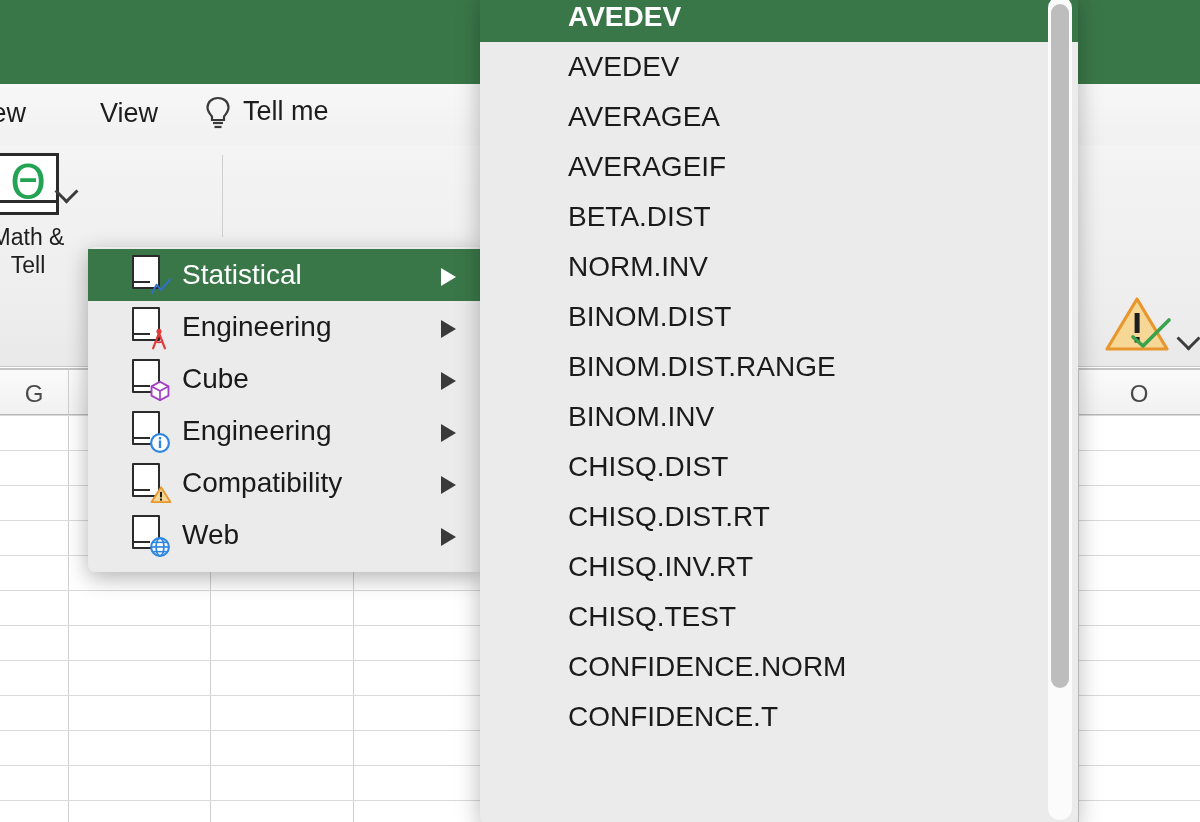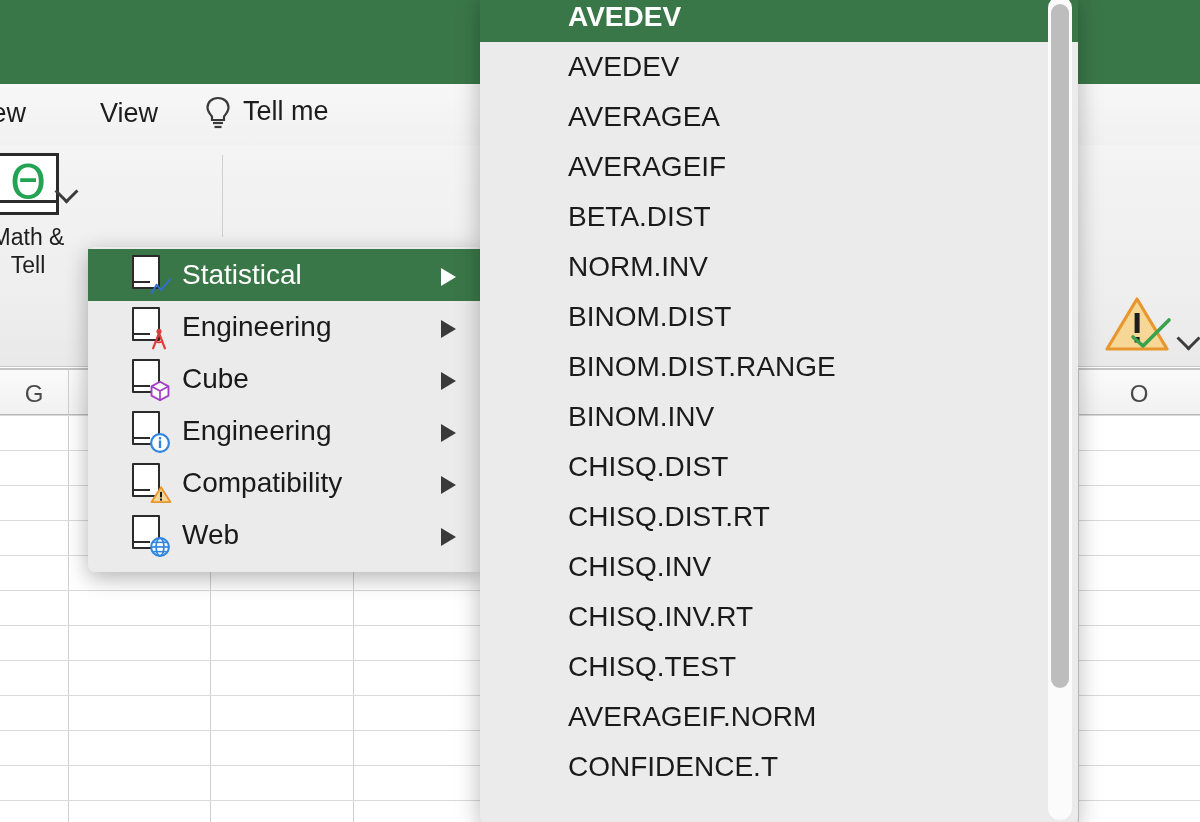--- a/index.html
+++ b/index.html
@@ -398,23 +398,22 @@
     <div class="fn-item">AVEDEV</div>
     <div class="fn-item">AVERAGEA</div>
     <div class="fn-item">AVERAGEIF</div>
     <div class="fn-item">BETA.DIST</div>
     <div class="fn-item">NORM.INV</div>
     <div class="fn-item">BINOM.DIST</div>
     <div class="fn-item">BINOM.DIST.RANGE</div>
     <div class="fn-item">BINOM.INV</div>
     <div class="fn-item">CHISQ.DIST</div>
     <div class="fn-item">CHISQ.DIST.RT</div>
-    <div class="fn-item">CHISQ.INV</div>
     <div class="fn-item">CHISQ.INV.RT</div>
     <div class="fn-item">CHISQ.TEST</div>
-    <div class="fn-item">AVERAGEIF.NORM</div>
+    <div class="fn-item">CONFIDENCE.NORM</div>
     <div class="fn-item">CONFIDENCE.T</div>
 
     <div class="fn-scroll-track"></div>
     <div class="fn-scroll-thumb"></div>
   </div>
 
 </div>
 
 </body></html>

